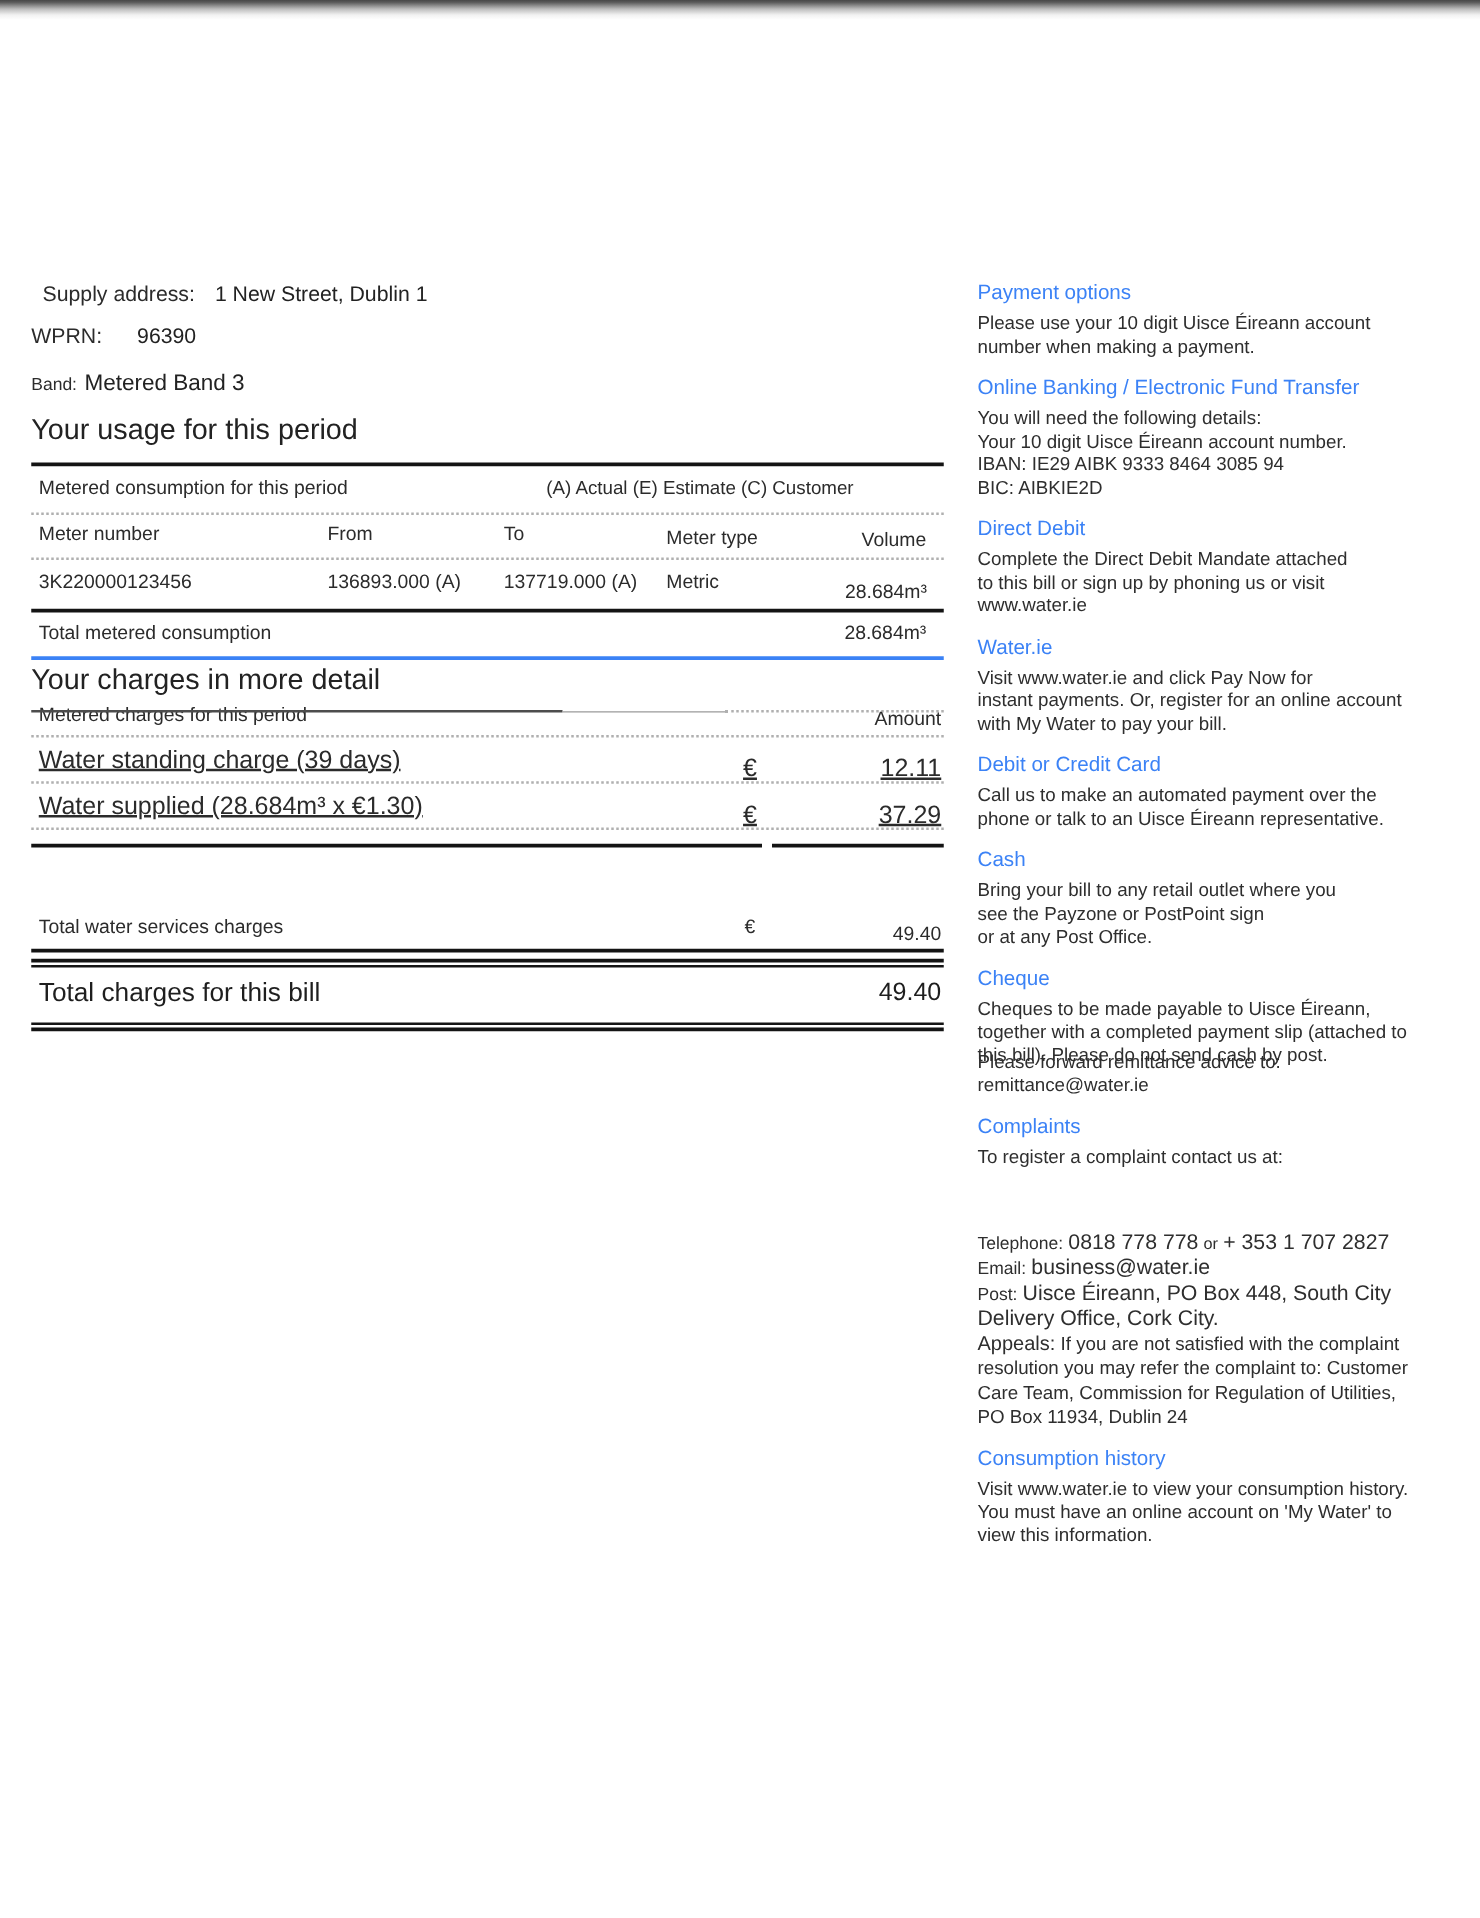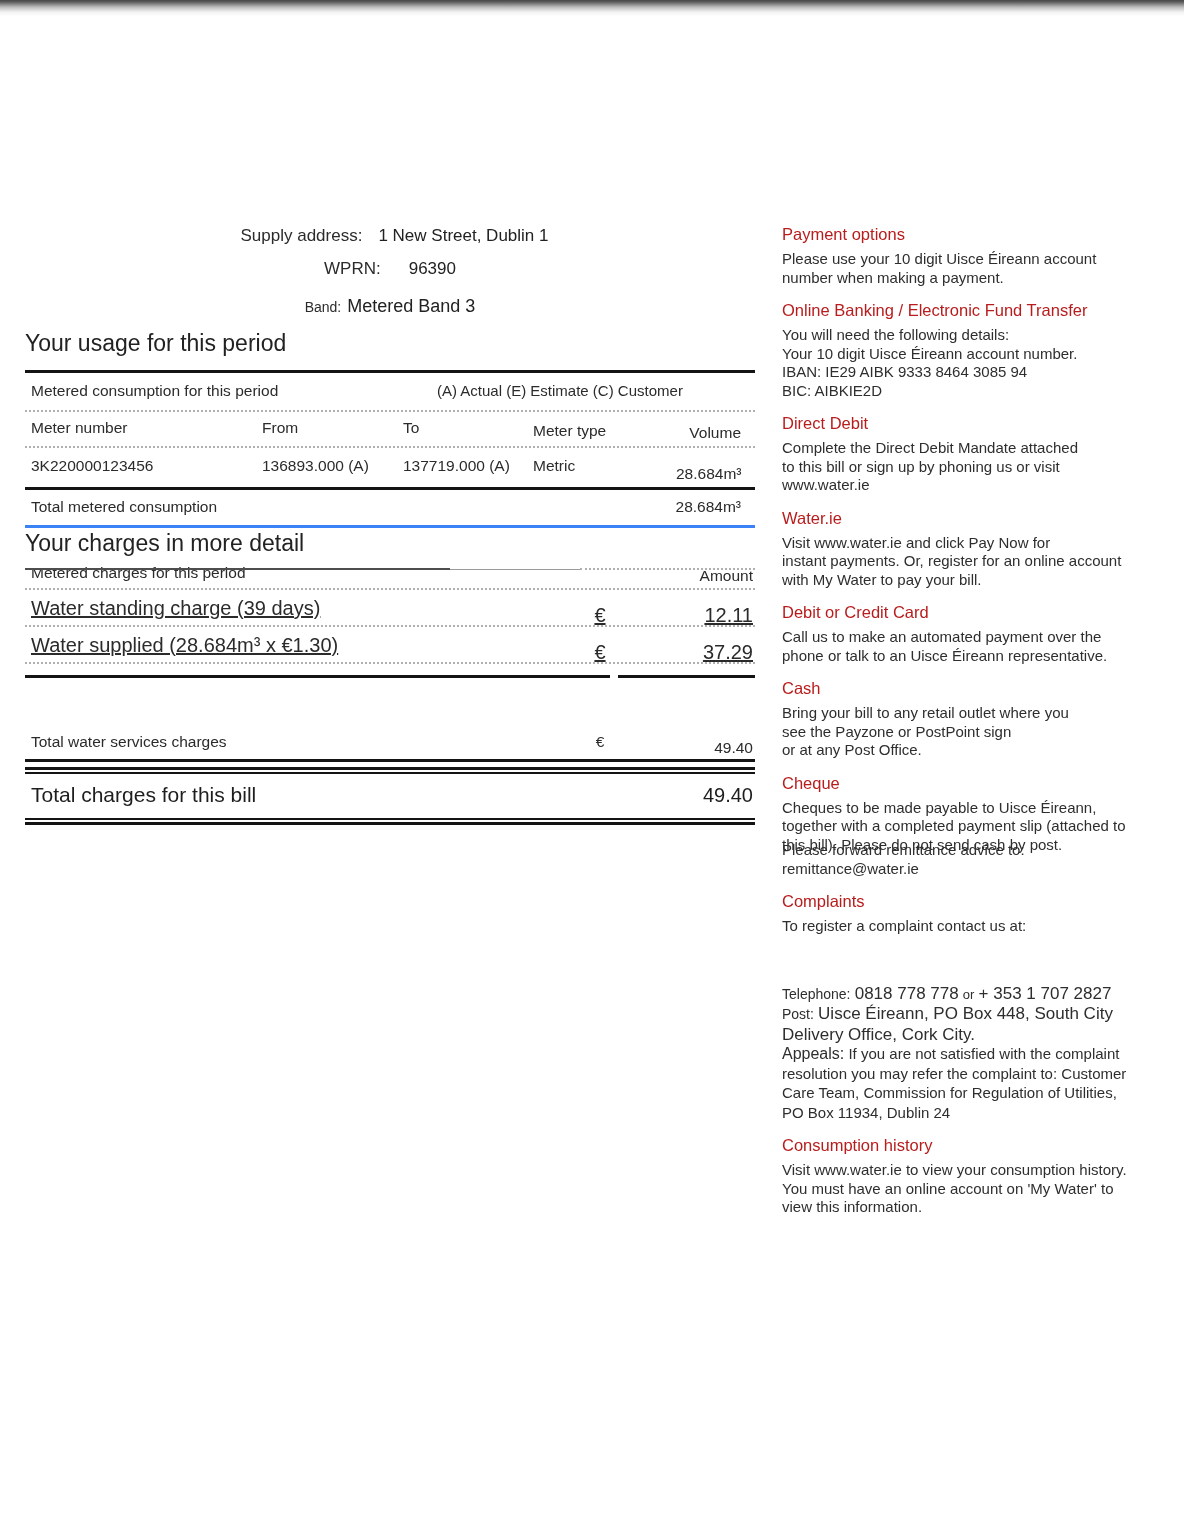--- a/index.html
+++ b/index.html
@@ -8,21 +8,21 @@
     font-family:"Liberation Sans","DejaVu Sans",sans-serif;color:#2b2b2b;
     overflow:hidden;
   }
   .topbar{
     position:absolute;top:0;left:0;right:0;height:16px;
     background:linear-gradient(180deg,#474747 0,#5c5c5c 12%,#bdbdbd 45%,#f2f2f2 75%,#ffffff 100%);
   }
 
   
   .left-col{position:absolute;left:25px;top:224px;width:730px;}
-  .info-line{font-size:17px;line-height:24px;margin-bottom:9px;text-align:center;}
+  .info-line{font-size:17px;line-height:24px;margin-bottom:9px;}
   .info-line.supply{padding-left:9px;}
   .info-line .val{color:#222;}
   .sup-val{margin-left:16px;}
   .wprn-val{margin-left:28px;}
   .band-line{margin-top:13px;}
   .band-label{font-size:14px;}
   .band-val{font-size:18px;margin-left:6px;}
 
   h1.section{font-size:23px;font-weight:400;color:#222;margin:0;line-height:30px;}
   .usage-heading{margin-top:16px;}
@@ -50,27 +50,27 @@
   .c-row .cur{text-align:center;position:relative;top:7px;}
   .c-row .amt{text-align:right;position:relative;top:7px;}
   .c-spacer{height:11px;}
   .c-totalrule{height:3px;background:linear-gradient(to right,#141414 0,#141414 585px,#ffffff 585px,#ffffff 593px,#141414 593px,#141414 100%);}
   .c-total{display:grid;grid-template-columns:1fr 46px 130px;font-size:15.5px;padding:7px 2px 8px 6px;border-bottom:3px solid #141414;margin-top:48px;}
   .c-total .cur{text-align:center;}
   .c-total .amt{text-align:right;position:relative;top:6px;}
 
   .grand{margin-top:5px;border-top:3px solid #141414;border-bottom:3px solid #141414;}
   .grand-inner{border-top:2px solid #141414;border-bottom:2px solid #141414;margin:2px 0;
-    padding:9px 2px 11px 6px;display:flex;justify-content:space-between;align-items:flex-end;}
+    padding:9px 2px 11px 6px;display:flex;justify-content:space-between;align-items:flex-start;}
   .grand-label{font-size:21px;color:#1e1e1e;}
   .grand-value{font-size:20px;color:#1e1e1e;}
 
   
   .right-col{position:absolute;left:782px;top:224px;width:382px;font-size:15px;line-height:18.5px;color:#2e2e2e;}
-  .right-col h2{font-size:16.5px;font-weight:400;color:#b91c1c;margin:13px 0 6px 0;line-height:20px;}
+  .right-col h2{font-size:16.5px;font-weight:400;color:#3b82f6;margin:13px 0 6px 0;line-height:20px;}
   .right-col h2.first{margin-top:0;}
   .right-col p{margin:0 0 4px 0;white-space:pre-line;}
   p.remit{margin-top:-17px;}
   .contact{margin-top:48px;}
   .ct-line{margin:0;line-height:19.5px;}
   .ct-label{font-size:14px;}
   .ct-big{font-size:17px;}
   .ct-small{font-size:13px;margin-top:23px;}
   .ct-pre{white-space:pre-line;}
   .ap-label{font-size:16px;}
@@ -200,20 +200,24 @@
   <p>To register a complaint contact us at:</p>
 
   <div class="contact">
     <div class="ct-line">
       <span class="ct-label">Telephone:</span>
       <span class="ct-big">0818 778 778</span>
       <span class="ct-small">or</span>
       <span class="ct-big">+ 353 1 707 2827</span>
     </div>
     <div class="ct-line">
+      <span class="ct-label">Email:</span>
+      <span class="ct-big">business@water.ie</span>
+    </div>
+    <div class="ct-line">
       <span class="ct-label">Post:</span>
       <span class="ct-big ct-pre">Uisce Éireann, PO Box 448, South City
 Delivery Office, Cork City.</span>
     </div>
     <div class="ct-line">
       <span class="ap-label">Appeals:</span>
       <span class="ap-text">If you are not satisfied with the complaint
 resolution you may refer the complaint to: Customer
 Care Team, Commission for Regulation of Utilities,
 PO Box 11934, Dublin 24</span>

